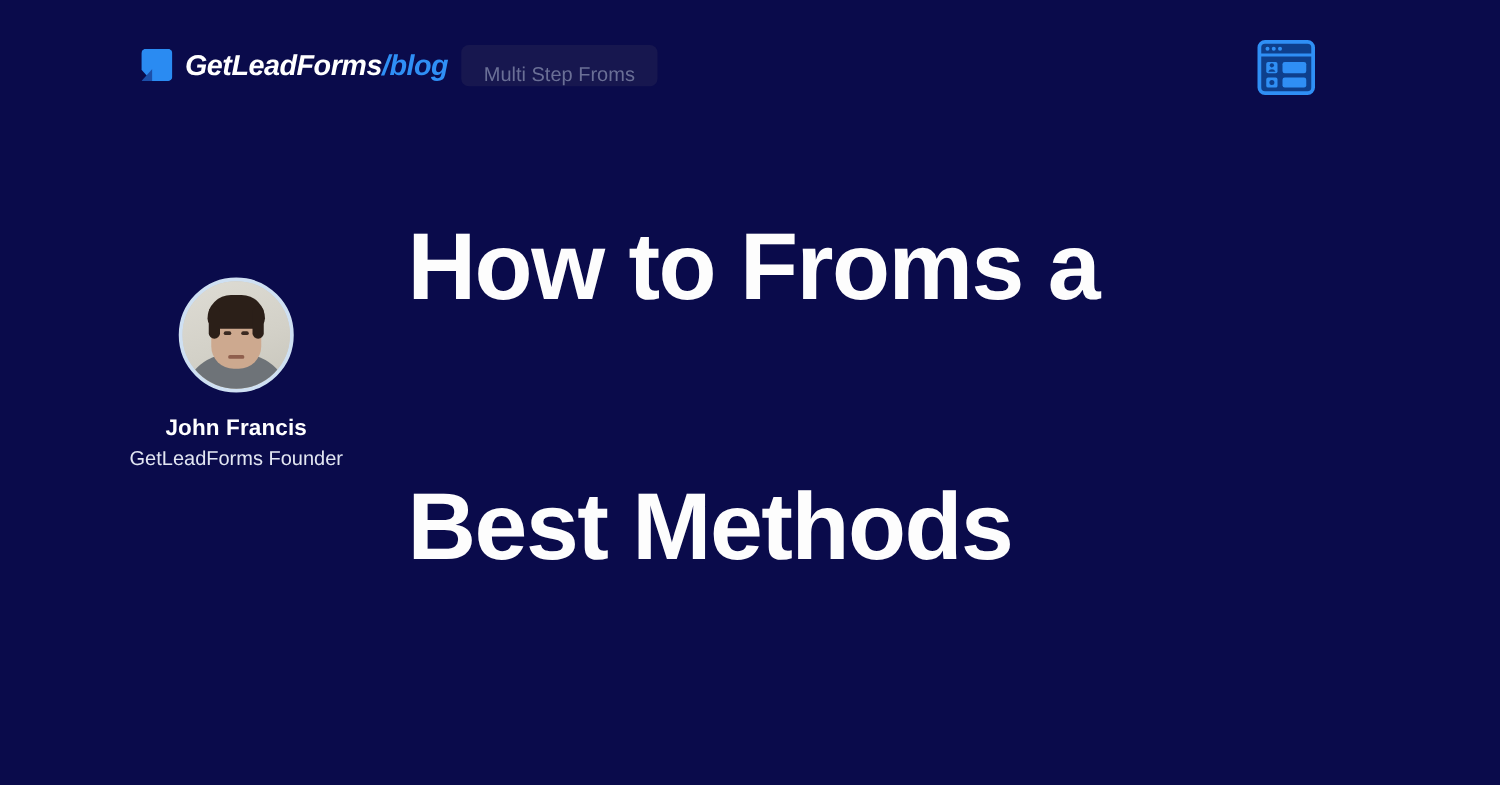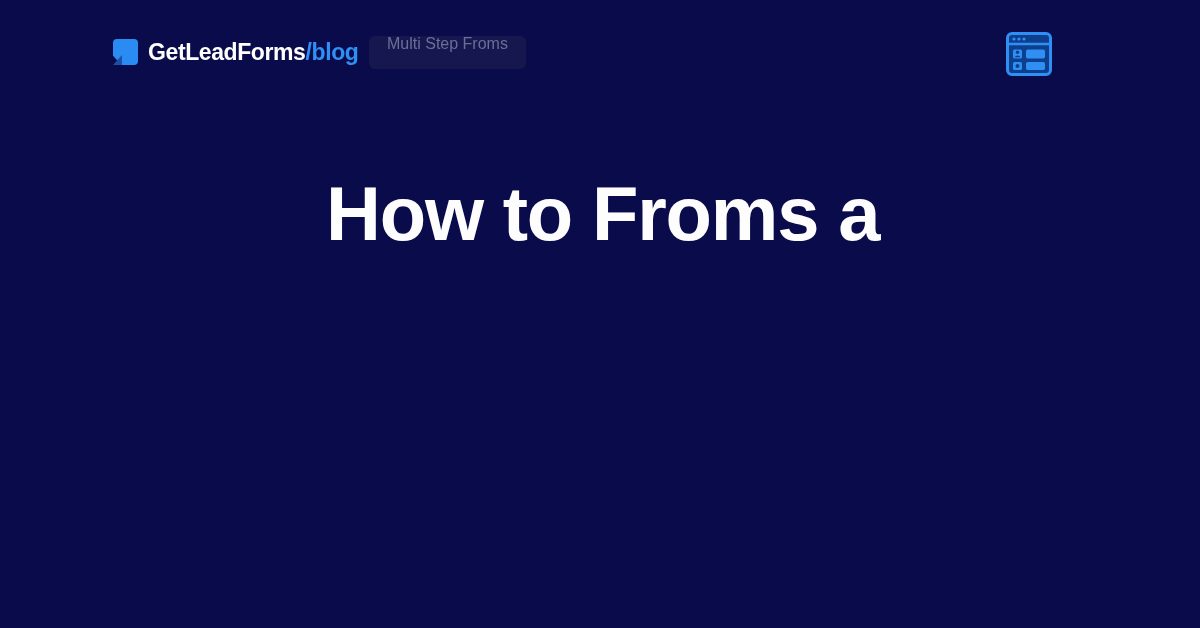--- a/index.html
+++ b/index.html
@@ -69,33 +69,34 @@
     clip-path:polygon(0 100%, 100% 100%, 100% 0);
   }
 
   .brand-text {
     font-size:23px;
     font-weight:bold;
     letter-spacing:-0.4px;
     line-height:1;
     white-space:nowrap;
     color:#ffffff;
+    font-style:italic;
   }
   .brand-text .blog {
     color:#2f8ff5;
   }
 
   .tag-pill {
     position:absolute;
     left:369px;
     top:36px;
     height:33px;
     padding:0 18px;
     display:flex;
-    align-items:flex-start;
+    align-items:flex-end;
     border-radius:6px;
     background:#17174f;
     color:#6a6f96;
     font-size:16px;
     line-height:1;
     white-space:nowrap;
   }
 
   .form-icon {
     position:absolute;
@@ -270,19 +271,36 @@
         <circle cx="12.5" cy="21.2" r="1.7" fill="#0e3f8c"></circle>
         <path d="M9.6 26.3 a3.2 3.2 0 0 1 5.8 0 z" fill="#0e3f8c"></path>
         <rect x="21" y="18.5" width="19" height="9" rx="1.8" fill="#2f8ff5"></rect>
         <rect x="8" y="31" width="9" height="8" rx="1.5" fill="#2f8ff5"></rect>
         <circle cx="12.5" cy="35" r="2" fill="#0e3f8c"></circle>
         <rect x="21" y="31" width="19" height="8" rx="1.8" fill="#2f8ff5"></rect>
       </svg>
     </span>
   </div>
 
+  <div class="author">
+    <div class="avatar">
+      <span class="bg"></span>
+      <span class="shoulders"></span>
+      <span class="neck"></span>
+      <span class="face"></span>
+      <span class="hair"></span>
+      <span class="hair-l"></span>
+      <span class="hair-r"></span>
+      <span class="eye-l"></span>
+      <span class="eye-r"></span>
+      <span class="mouth"></span>
+    </div>
+    <div class="author-name">John Francis</div>
+    <div class="author-role">GetLeadForms Founder</div>
+  </div>
 
   <h1 class="title">
     <span>How to Froms a</span><br>
     <br>
+    <span>Best Methods</span>
   </h1>
 
 </div>
 
 </body></html>

